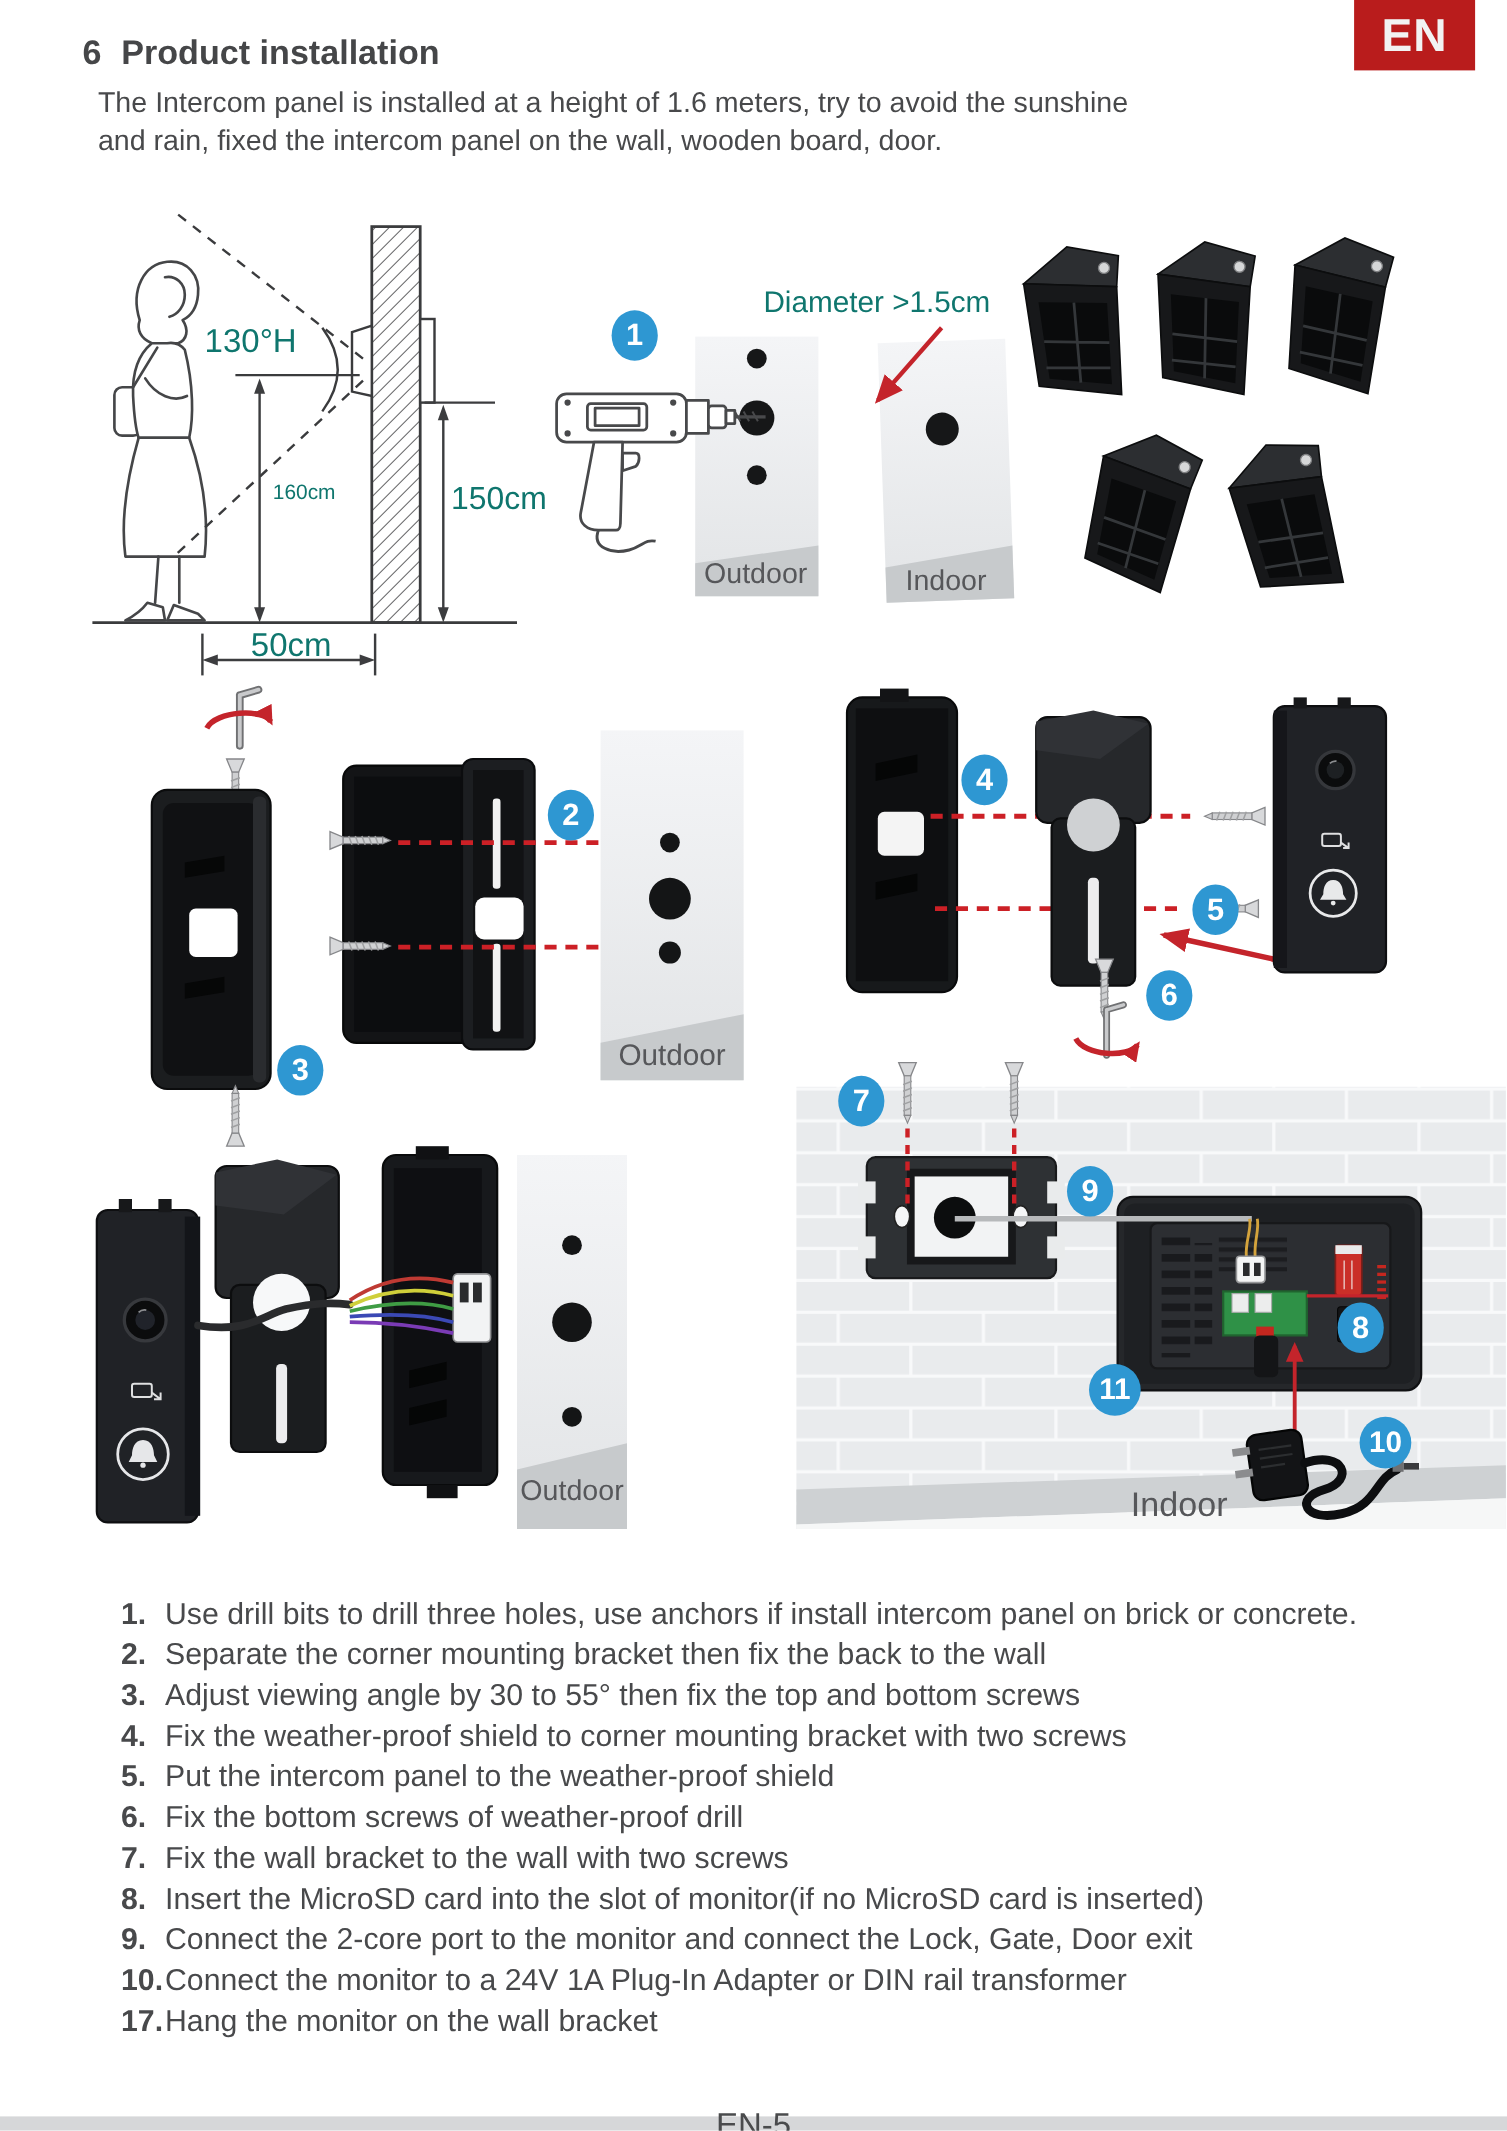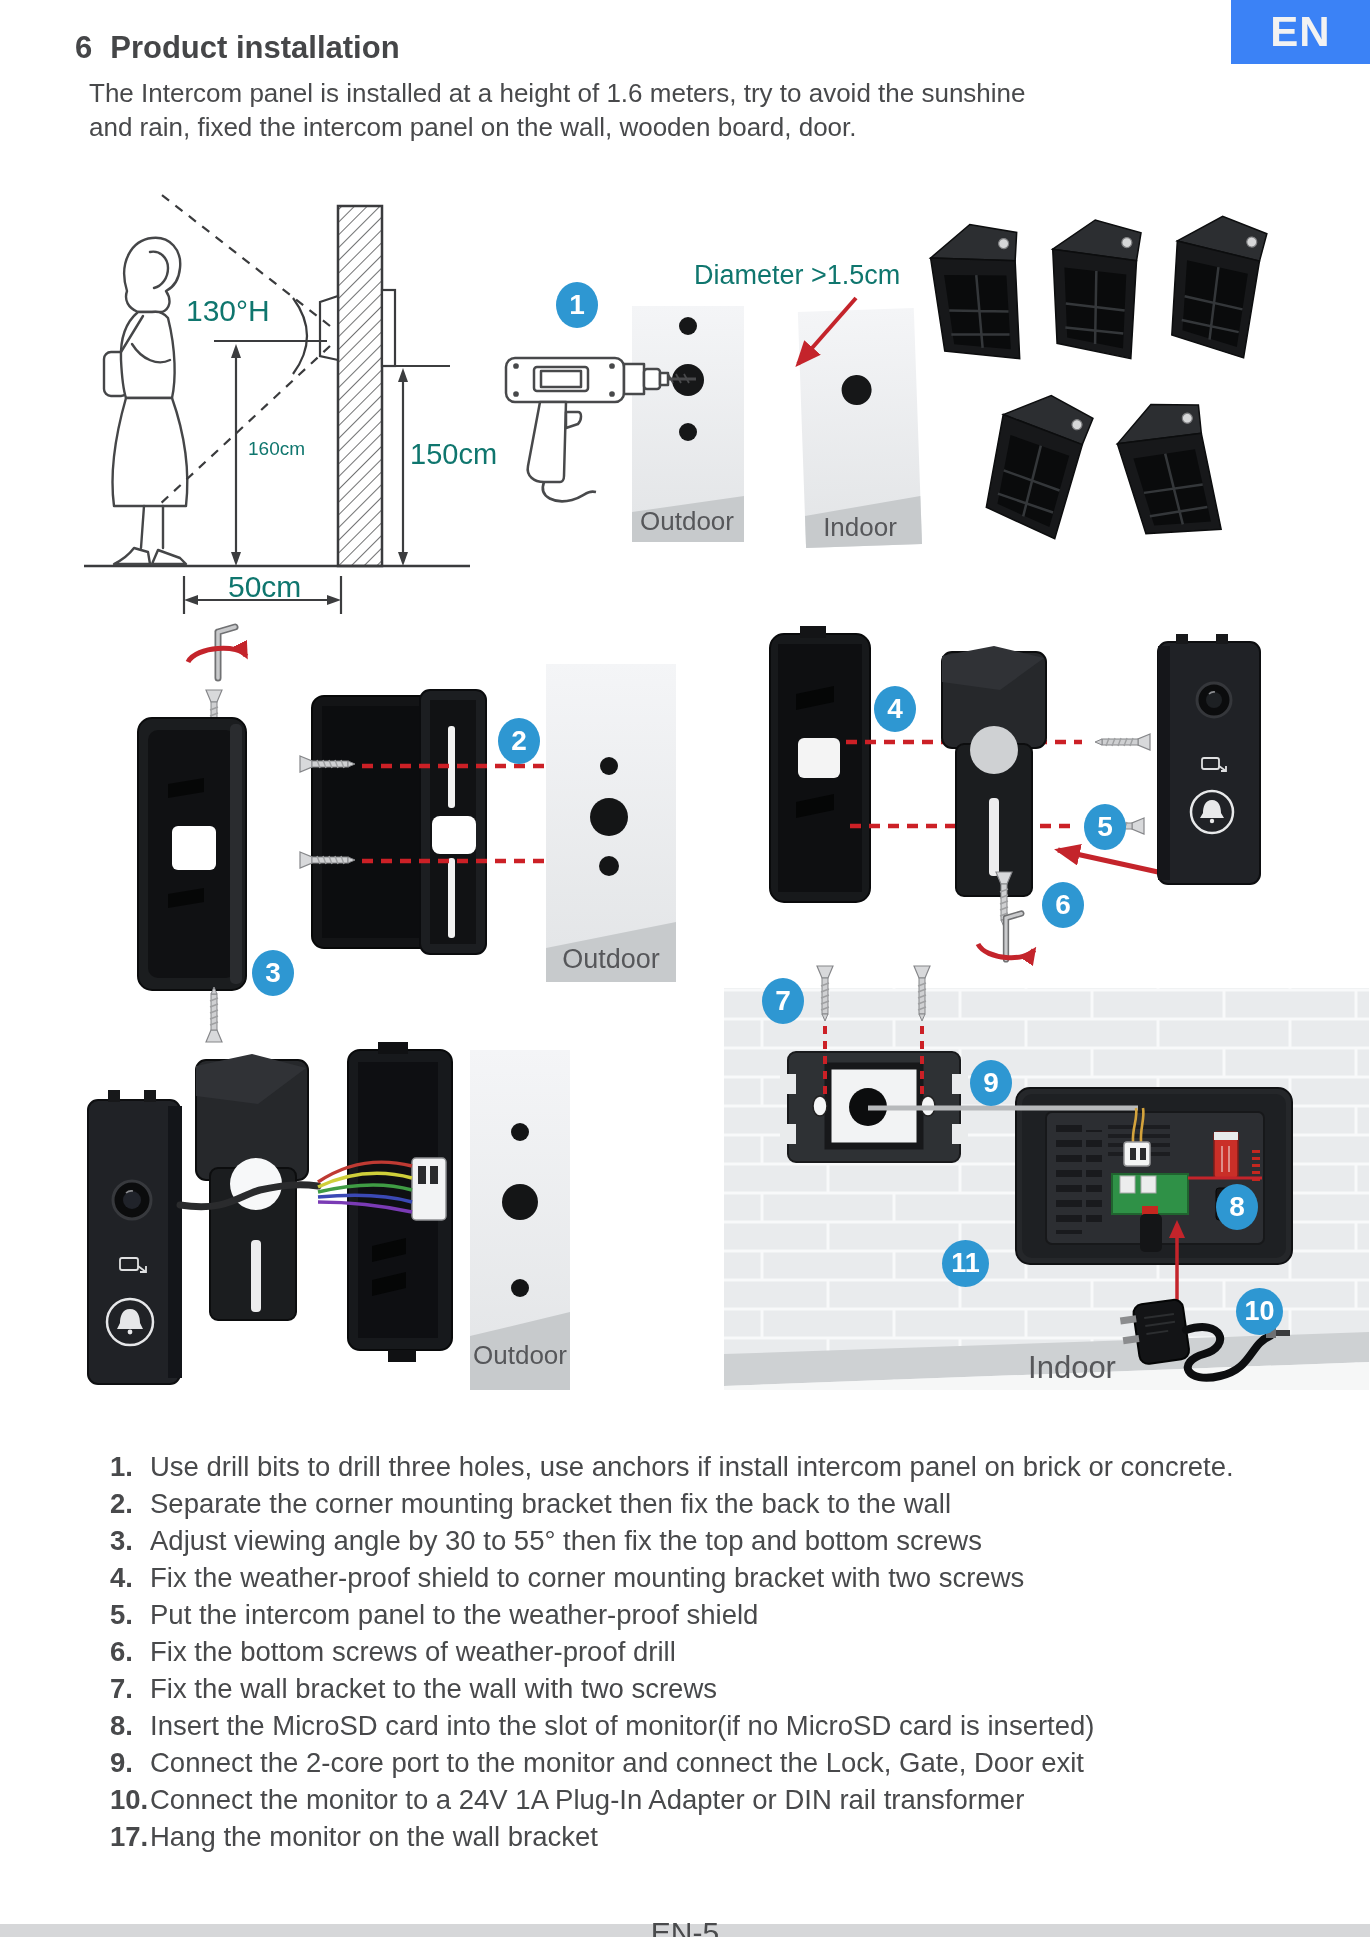--- a/index.html
+++ b/index.html
@@ -5,21 +5,21 @@
   html,body{margin:0;padding:0;}
   body{width:1370px;height:1937px;position:relative;background:#ffffff;
        font-family:"Liberation Sans",sans-serif;overflow:hidden;}
   #art{position:absolute;left:0;top:0;z-index:2;}
   .lbl{position:absolute;color:#0f766e;z-index:5;white-space:nowrap;}
   .ctr{text-align:center;}
   .badge{position:absolute;z-index:6;width:42px;height:46px;border-radius:50%;
          background:#2e97d2;color:#ffffff;font-weight:bold;font-size:28px;
          display:flex;align-items:center;justify-content:center;}
   .badge.wide{width:47px;height:47px;font-size:27px;}
-  #en-badge{position:absolute;left:1231px;top:0;width:139px;height:64px;background:#3b82f6;
+  #en-badge{position:absolute;left:1231px;top:0;width:110px;height:64px;background:#b91c1c;
             color:#f2f2f2;font-size:42px;font-weight:bold;display:flex;align-items:center;
             justify-content:center;z-index:6;letter-spacing:1px;}
   #title{position:absolute;left:75px;top:30px;font-size:31px;font-weight:bold;color:#454648;z-index:5;}
   #title .num{margin-right:18px;}
   .intro{position:absolute;left:75px;font-size:26px;color:#48494b;z-index:5;margin-left:14px;}
   #steps{position:absolute;left:72px;top:1448px;width:1248px;z-index:5;}
   .step{font-size:27.5px;line-height:37px;color:#48494b;padding-left:40px;margin-left:38px;}
   .step .n{display:inline-block;min-width:40px;margin-left:-40px;font-weight:bold;}
   #footer{position:absolute;left:0;top:1882px;width:1370px;text-align:center;
           font-size:30px;color:#4a4b4d;z-index:5;margin-top:34px;}
@@ -395,21 +395,21 @@
 <div class="badge" style="left:556px;top:282px;">1</div>
 <div class="badge" style="left:498px;top:718px;">2</div>
 <div class="badge" style="left:252px;top:950px;">3</div>
 <div class="badge" style="left:874px;top:686px;">4</div>
 <div class="badge" style="left:1084px;top:804px;">5</div>
 <div class="badge" style="left:1042px;top:882px;">6</div>
 <div class="badge" style="left:762px;top:978px;">7</div>
 <div class="badge" style="left:1216px;top:1184px;">8</div>
 <div class="badge" style="left:970px;top:1060px;">9</div>
 <div class="badge wide" style="left:1236px;top:1288px;">10</div>
-<div class="badge wide" style="left:942px;top:1240px;">11</div>
+<div class="badge wide" style="left:990px;top:1240px;">11</div>
 
 <div id="steps">
   <div class="step"><span class="n">1.</span><span>Use drill bits to drill three holes, use anchors if install intercom panel on brick or concrete.</span></div>
   <div class="step"><span class="n">2.</span><span>Separate the corner mounting bracket then fix the back to the wall</span></div>
   <div class="step"><span class="n">3.</span><span>Adjust viewing angle by 30 to 55° then fix the top and bottom screws</span></div>
   <div class="step"><span class="n">4.</span><span>Fix the weather-proof shield to corner mounting bracket with two screws</span></div>
   <div class="step"><span class="n">5.</span><span>Put the intercom panel to the weather-proof shield</span></div>
   <div class="step"><span class="n">6.</span><span>Fix the bottom screws of weather-proof drill</span></div>
   <div class="step"><span class="n">7.</span><span>Fix the wall bracket to the wall with two screws</span></div>
   <div class="step"><span class="n">8.</span><span>Insert the MicroSD card into the slot of monitor(if no MicroSD card is inserted)</span></div>

